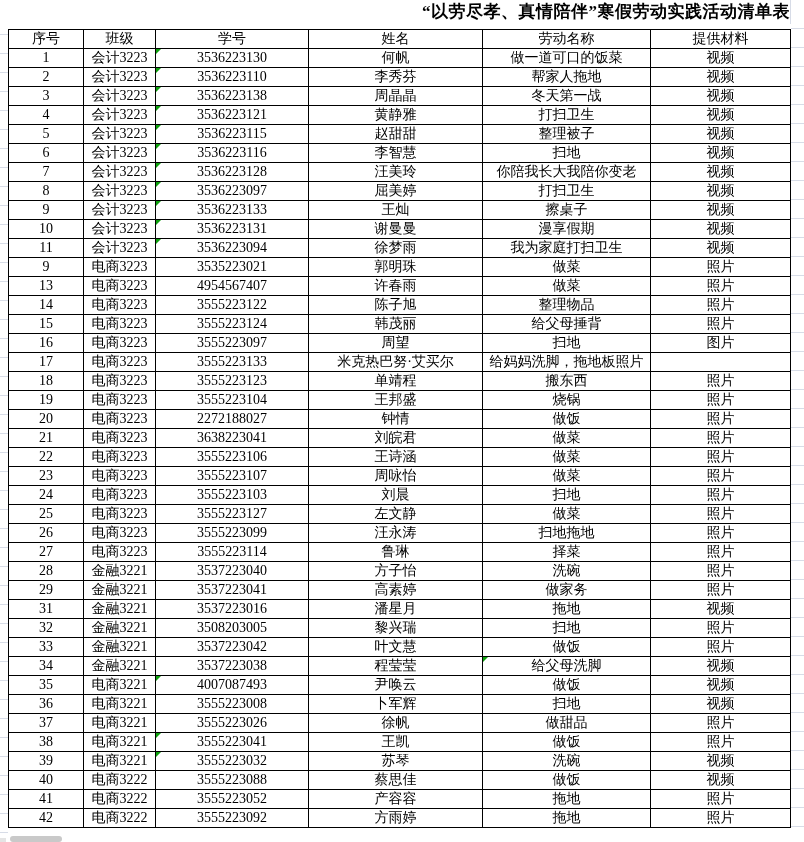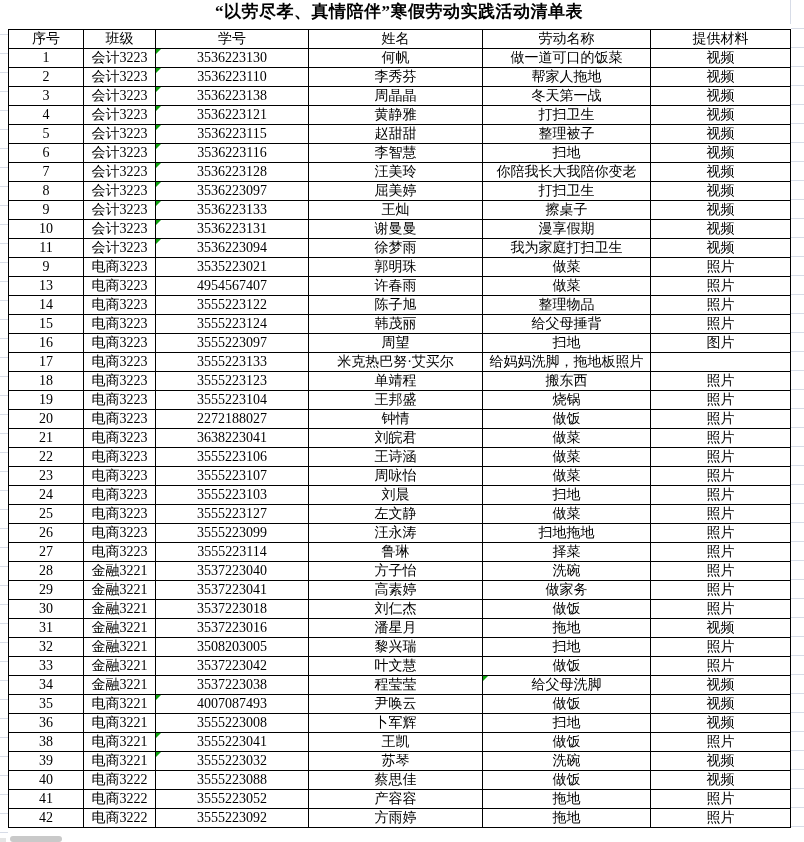--- a/index.html
+++ b/index.html
@@ -17,21 +17,21 @@
       transparent 0,transparent 10px,#d7dce7 10px,#d7dce7 11px,transparent 11px,transparent 19px);
   }
   .grid-right{
     position:absolute;left:791px;top:24px;width:13px;height:817px;
     background:repeating-linear-gradient(to bottom,
       transparent 0,transparent 4px,#d7dce7 4px,#d7dce7 5px,transparent 5px,transparent 19px);
   }
   .grid-top-v{position:absolute;left:790px;top:0;width:1px;height:24px;background:#d7dce7;}
   .title{
     position:absolute;left:8px;top:0;width:782px;height:24px;
-    line-height:24px;text-align:center;
+    line-height:24px;text-align:right;
     font-size:17px;font-weight:bold;letter-spacing:0.5px;
     white-space:nowrap;
   }
   table.main{
     position:absolute;left:8px;top:29px;
     border-collapse:collapse;table-layout:fixed;
     width:782px;
   }
   table.main th, table.main td{
     border:1px solid #000;
@@ -311,28 +311,20 @@
         </tr>
         <tr>
           <td><span>29</span></td>
           <td><span>金融3221</span></td>
           <td><span>3537223041</span></td>
           <td><span>高素婷</span></td>
           <td><span>做家务</span></td>
           <td><span>照片</span></td>
         </tr>
         <tr>
-          <td><span>30</span></td>
-          <td><span>金融3221</span></td>
-          <td><span>3537223018</span></td>
-          <td><span>刘仁杰</span></td>
-          <td><span>做饭</span></td>
-          <td><span>照片</span></td>
-        </tr>
-        <tr>
           <td><span>31</span></td>
           <td><span>金融3221</span></td>
           <td><span>3537223016</span></td>
           <td><span>潘星月</span></td>
           <td><span>拖地</span></td>
           <td><span>视频</span></td>
         </tr>
         <tr>
           <td><span>32</span></td>
           <td><span>金融3221</span></td>
@@ -365,20 +357,28 @@
           <td><span>做饭</span></td>
           <td><span>视频</span></td>
         </tr>
         <tr>
           <td><span>36</span></td>
           <td><span>电商3221</span></td>
           <td><span>3555223008</span></td>
           <td><span>卜军辉</span></td>
           <td><span>扫地</span></td>
           <td><span>视频</span></td>
+        </tr>
+        <tr>
+          <td><span>37</span></td>
+          <td><span>电商3221</span></td>
+          <td><span>3555223026</span></td>
+          <td><span>徐帆</span></td>
+          <td><span>做甜品</span></td>
+          <td><span>照片</span></td>
         </tr>
         <tr>
           <td><span>38</span></td>
           <td><span>电商3221</span></td>
           <td><span>3555223041</span><span class="flag" style="--flag: #0da10d;"></span></td>
           <td><span>王凯</span></td>
           <td><span>做饭</span></td>
           <td><span>照片</span></td>
         </tr>
         <tr>

